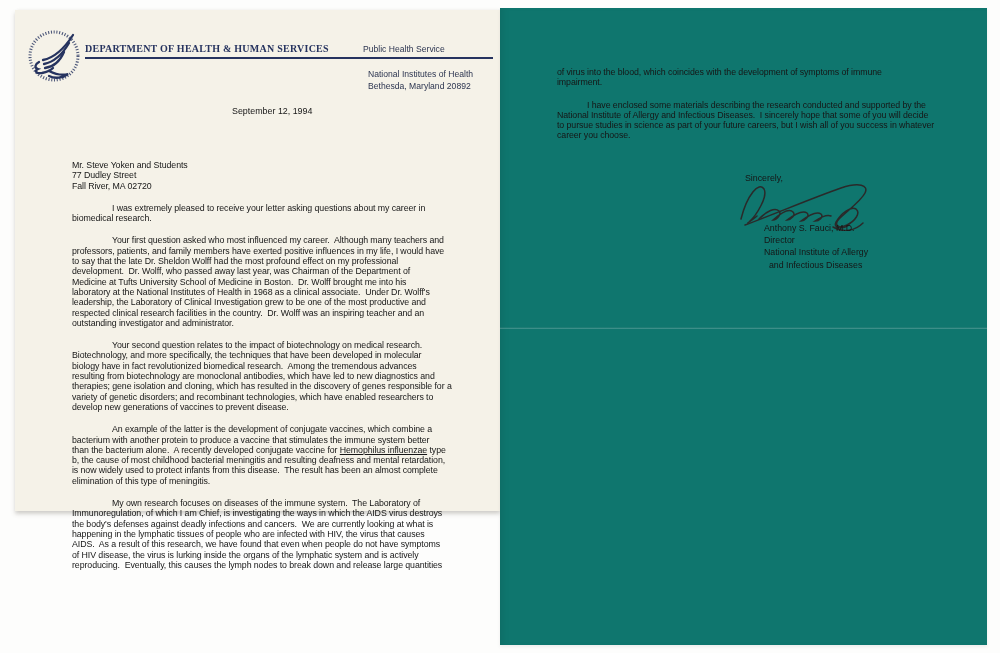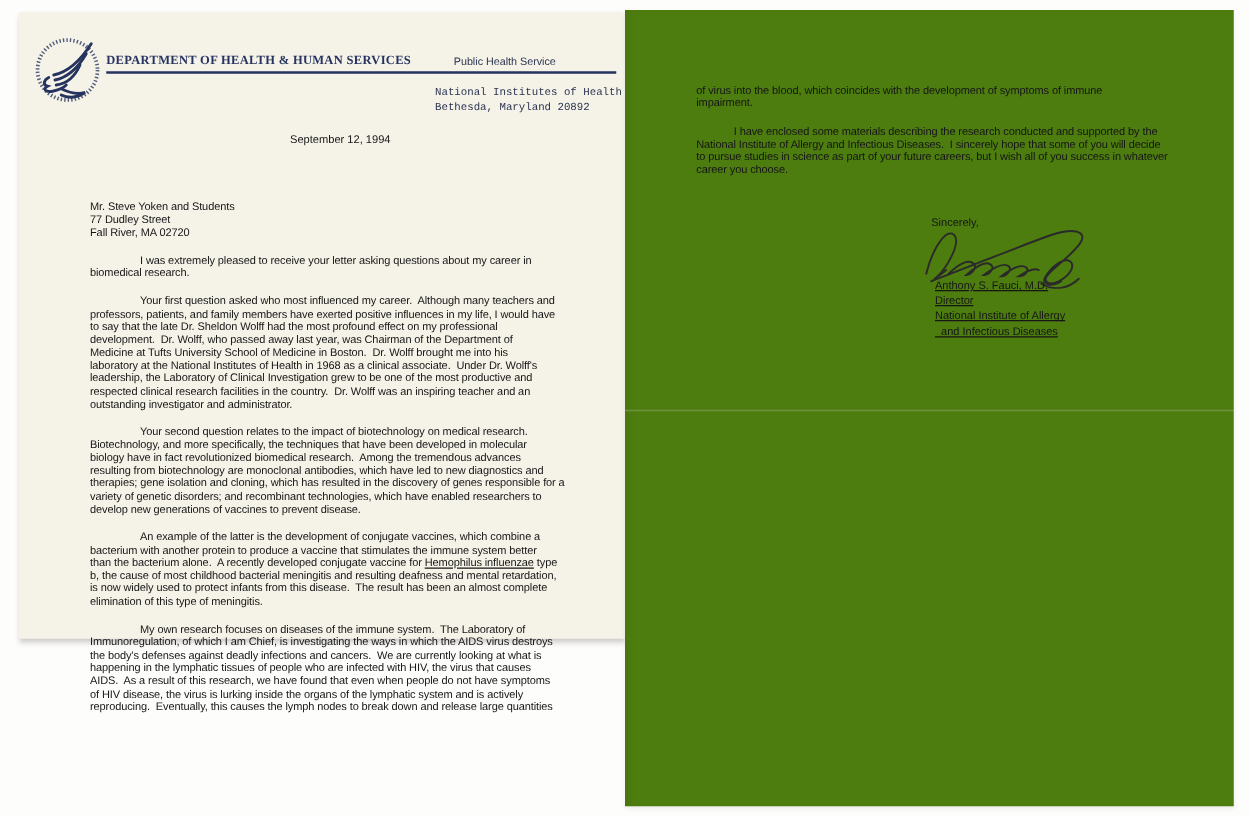--- a/index.html
+++ b/index.html
@@ -10,50 +10,50 @@
     color:#161616;
   }
   .page{position:absolute;}
   #page1{
     left:15px;top:10px;width:485px;height:501px;
     background:#f5f2e8;
     box-shadow:0 3px 4px rgba(90,85,70,.25), 2px 0 3px rgba(90,85,70,.08);
   }
   #page2{
     left:500px;top:8px;width:487px;height:637px;
-    background:#4d7c0f;
+    background:#0f766e;
     box-shadow:inset 6px 0 8px -5px rgba(0,0,0,.10), 0 2px 3px rgba(120,120,120,.12);
   }
   .crease{position:absolute;left:0;width:100%;height:2px;
     background:linear-gradient(to bottom, rgba(0,0,0,.035), rgba(255,255,255,.25));}
   
   .dept-title{
     position:absolute;left:70px;top:33px;
     font-family:"Liberation Serif", serif;font-weight:bold;
     font-size:10px;letter-spacing:.25px;color:#26335f;white-space:pre;
   }
   .phs{position:absolute;left:348px;top:34px;font-size:8.6px;color:#2c3550;white-space:pre;}
   .rule{position:absolute;left:70px;top:47px;width:408px;height:1.6px;background:#26335f;}
-  .nih{position:absolute;left:333px;top:58px;font-size:8.6px;line-height:12px;color:#2c3550;white-space:pre-wrap;font-family:Liberation Mono, monospace;}
+  .nih{position:absolute;left:353px;top:58px;font-size:8.6px;line-height:12px;color:#2c3550;white-space:pre-wrap;}
   .logo{position:absolute;left:11px;top:16px;width:60px;height:60px;}
   .date{position:absolute;left:217px;top:96px;font-size:8.9px;white-space:pre;}
   
   .flow{position:absolute;font-size:8.8px;line-height:10.3px;letter-spacing:-.08px;}
   #page1 .flow{left:57px;top:150px;width:426px;}
   #page2 .flow{left:57px;top:59px;width:424px;}
   .block{margin:0 0 0 0;white-space:pre-wrap;}
   .block + .block{margin-top:12px;}
   .indent{text-indent:40px;}
   #page2 .indent{text-indent:30px;}
   u{text-decoration:underline;text-underline-offset:1px;}
   
   .sig-area{position:absolute;left:245px;top:165px;width:220px;}
   .signoff{font-size:8.8px;white-space:pre;}
   .sig-svg{position:absolute;left:-8px;top:6px;width:150px;height:52px;}
-  .sig-lines{position:absolute;left:3px;top:49px;font-size:8.8px;line-height:12.2px;white-space:pre-wrap;text-decoration:underline;}
+  .sig-lines{position:absolute;left:19px;top:49px;font-size:8.8px;line-height:12.2px;white-space:pre-wrap;}
 </style>
 </head>
 <body>
 
 <div class="page" id="page1">
 
   <svg class="logo" viewBox="0 0 60 60" xmlns="http://www.w3.org/2000/svg" aria-hidden="true">
     <circle cx="28" cy="30" r="24" fill="none" stroke="#26335f" stroke-width="3" stroke-dasharray="1.1 1.7" opacity="0.8"></circle>
     <circle cx="28" cy="30" r="19" fill="#f5f2e8" stroke="none"></circle>
     <g fill="none" stroke="#26335f" stroke-width="2.3" stroke-linecap="round">

